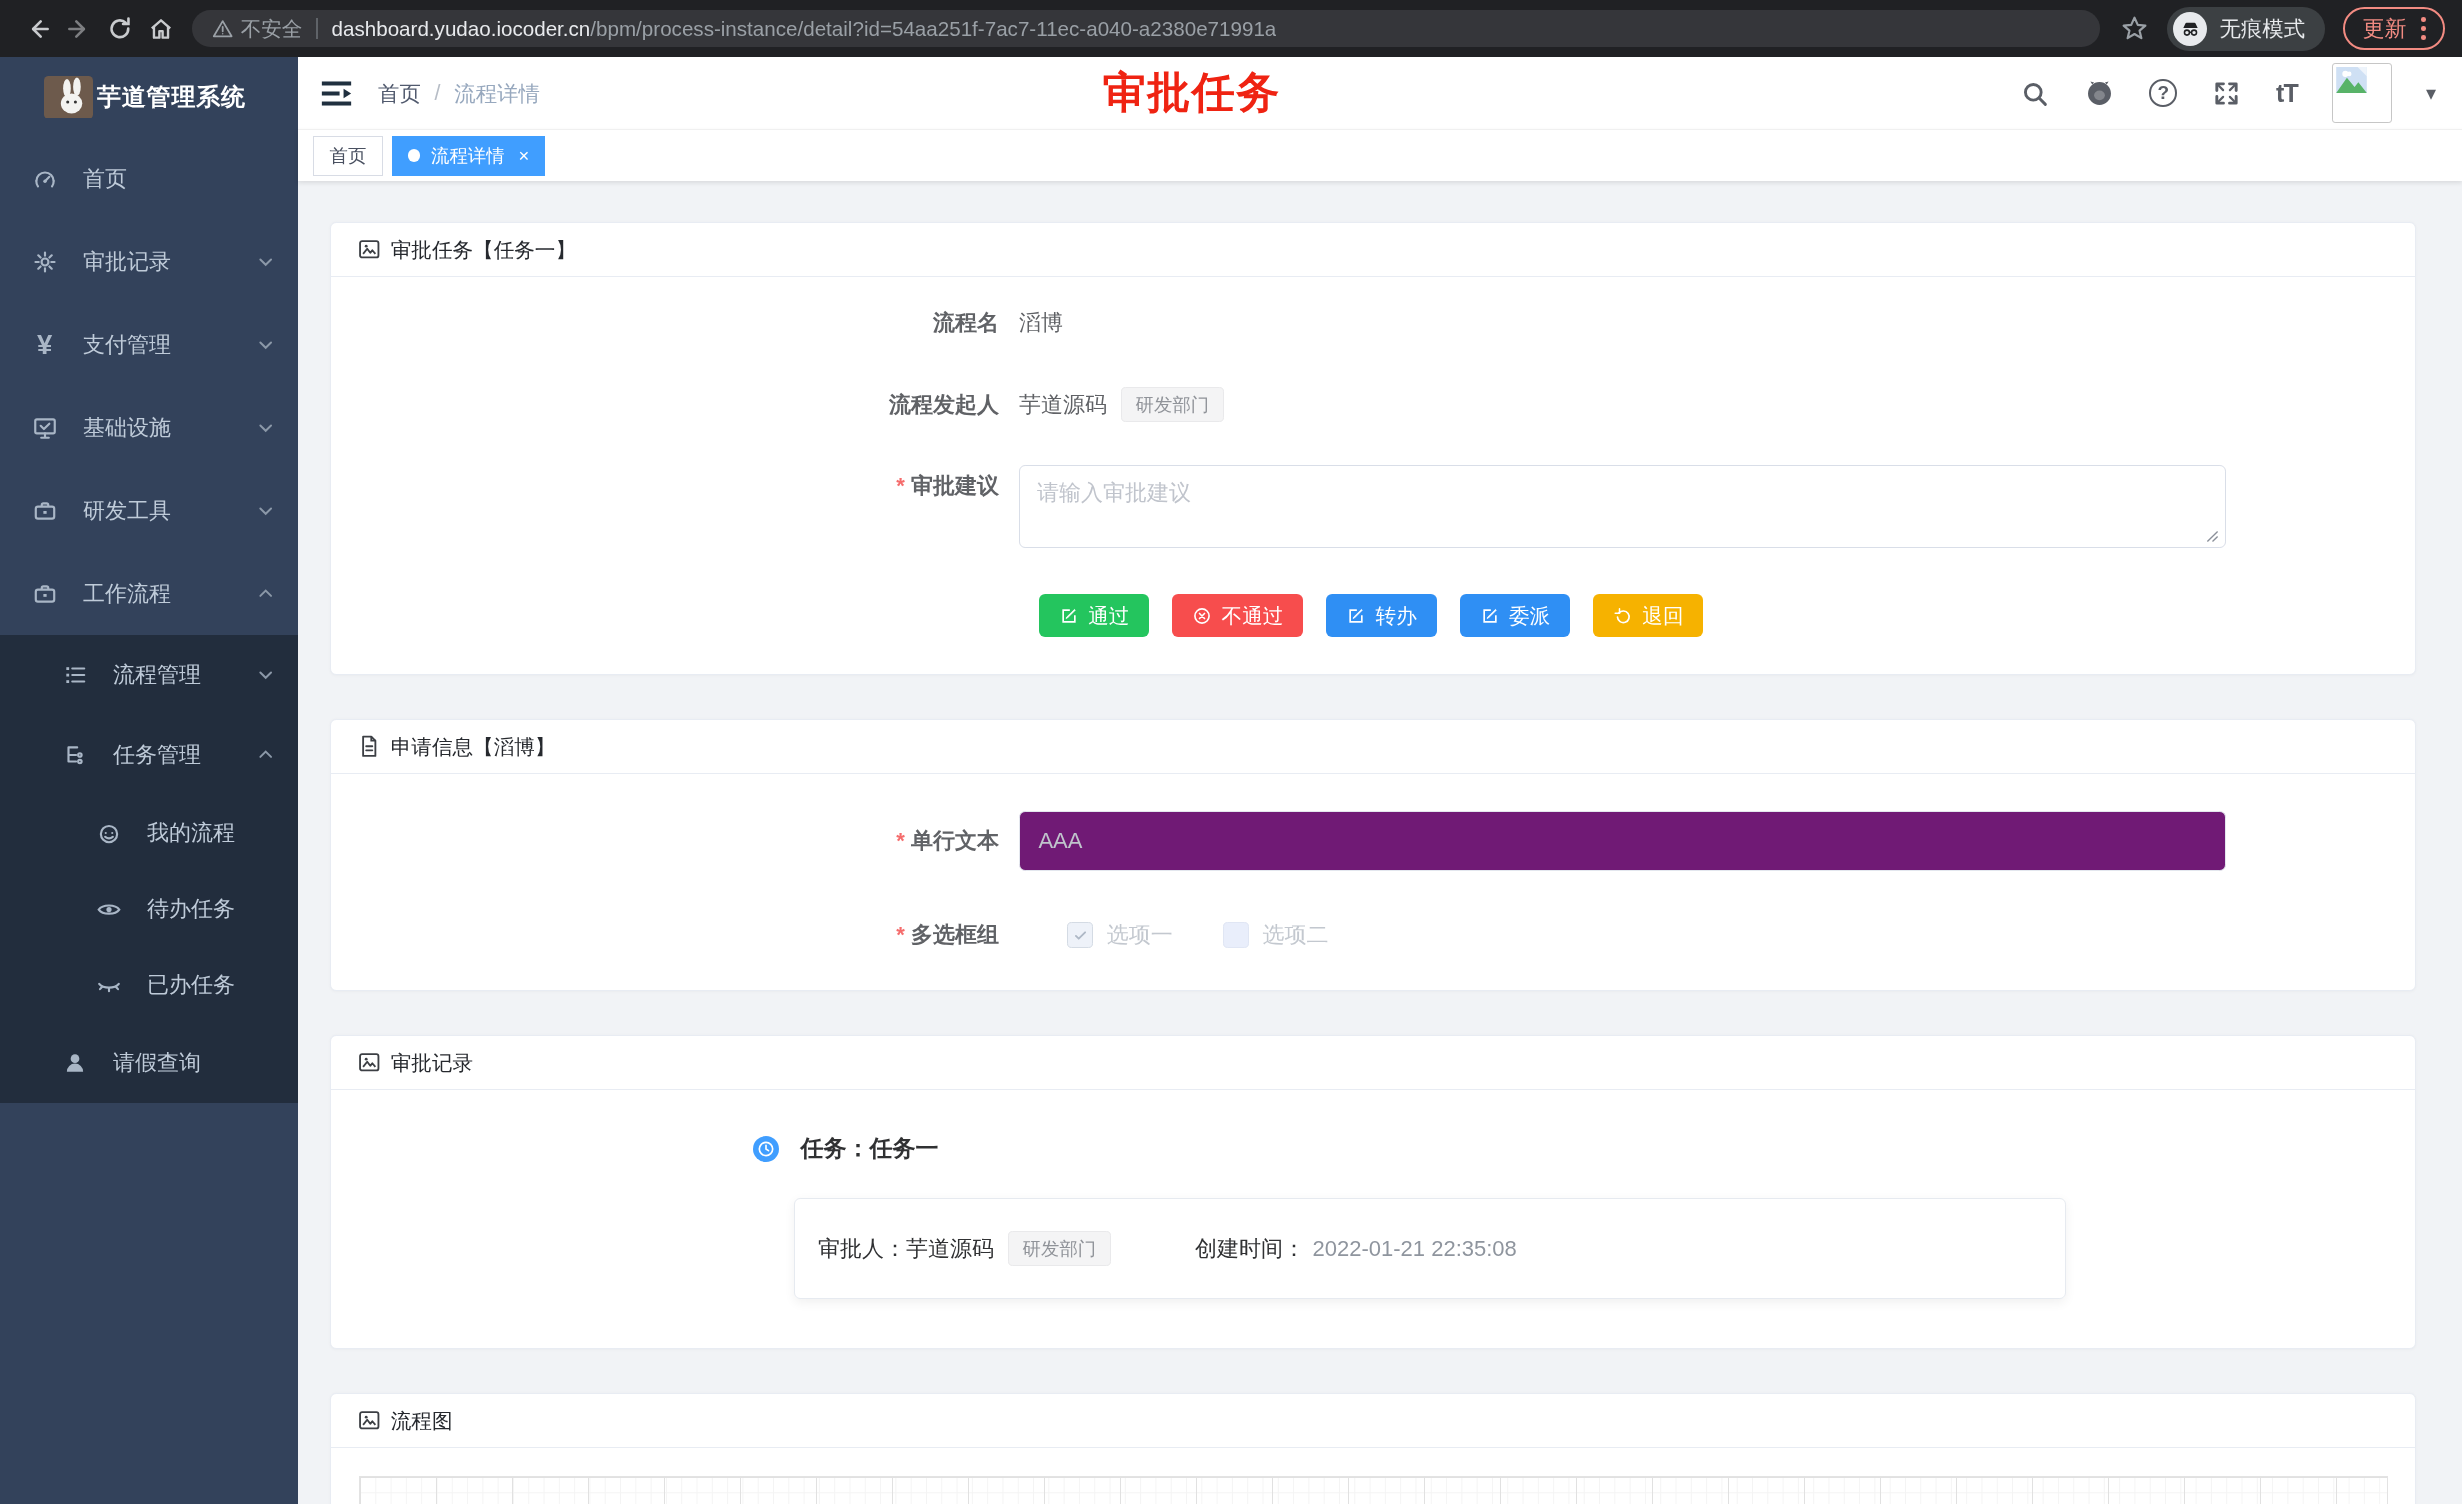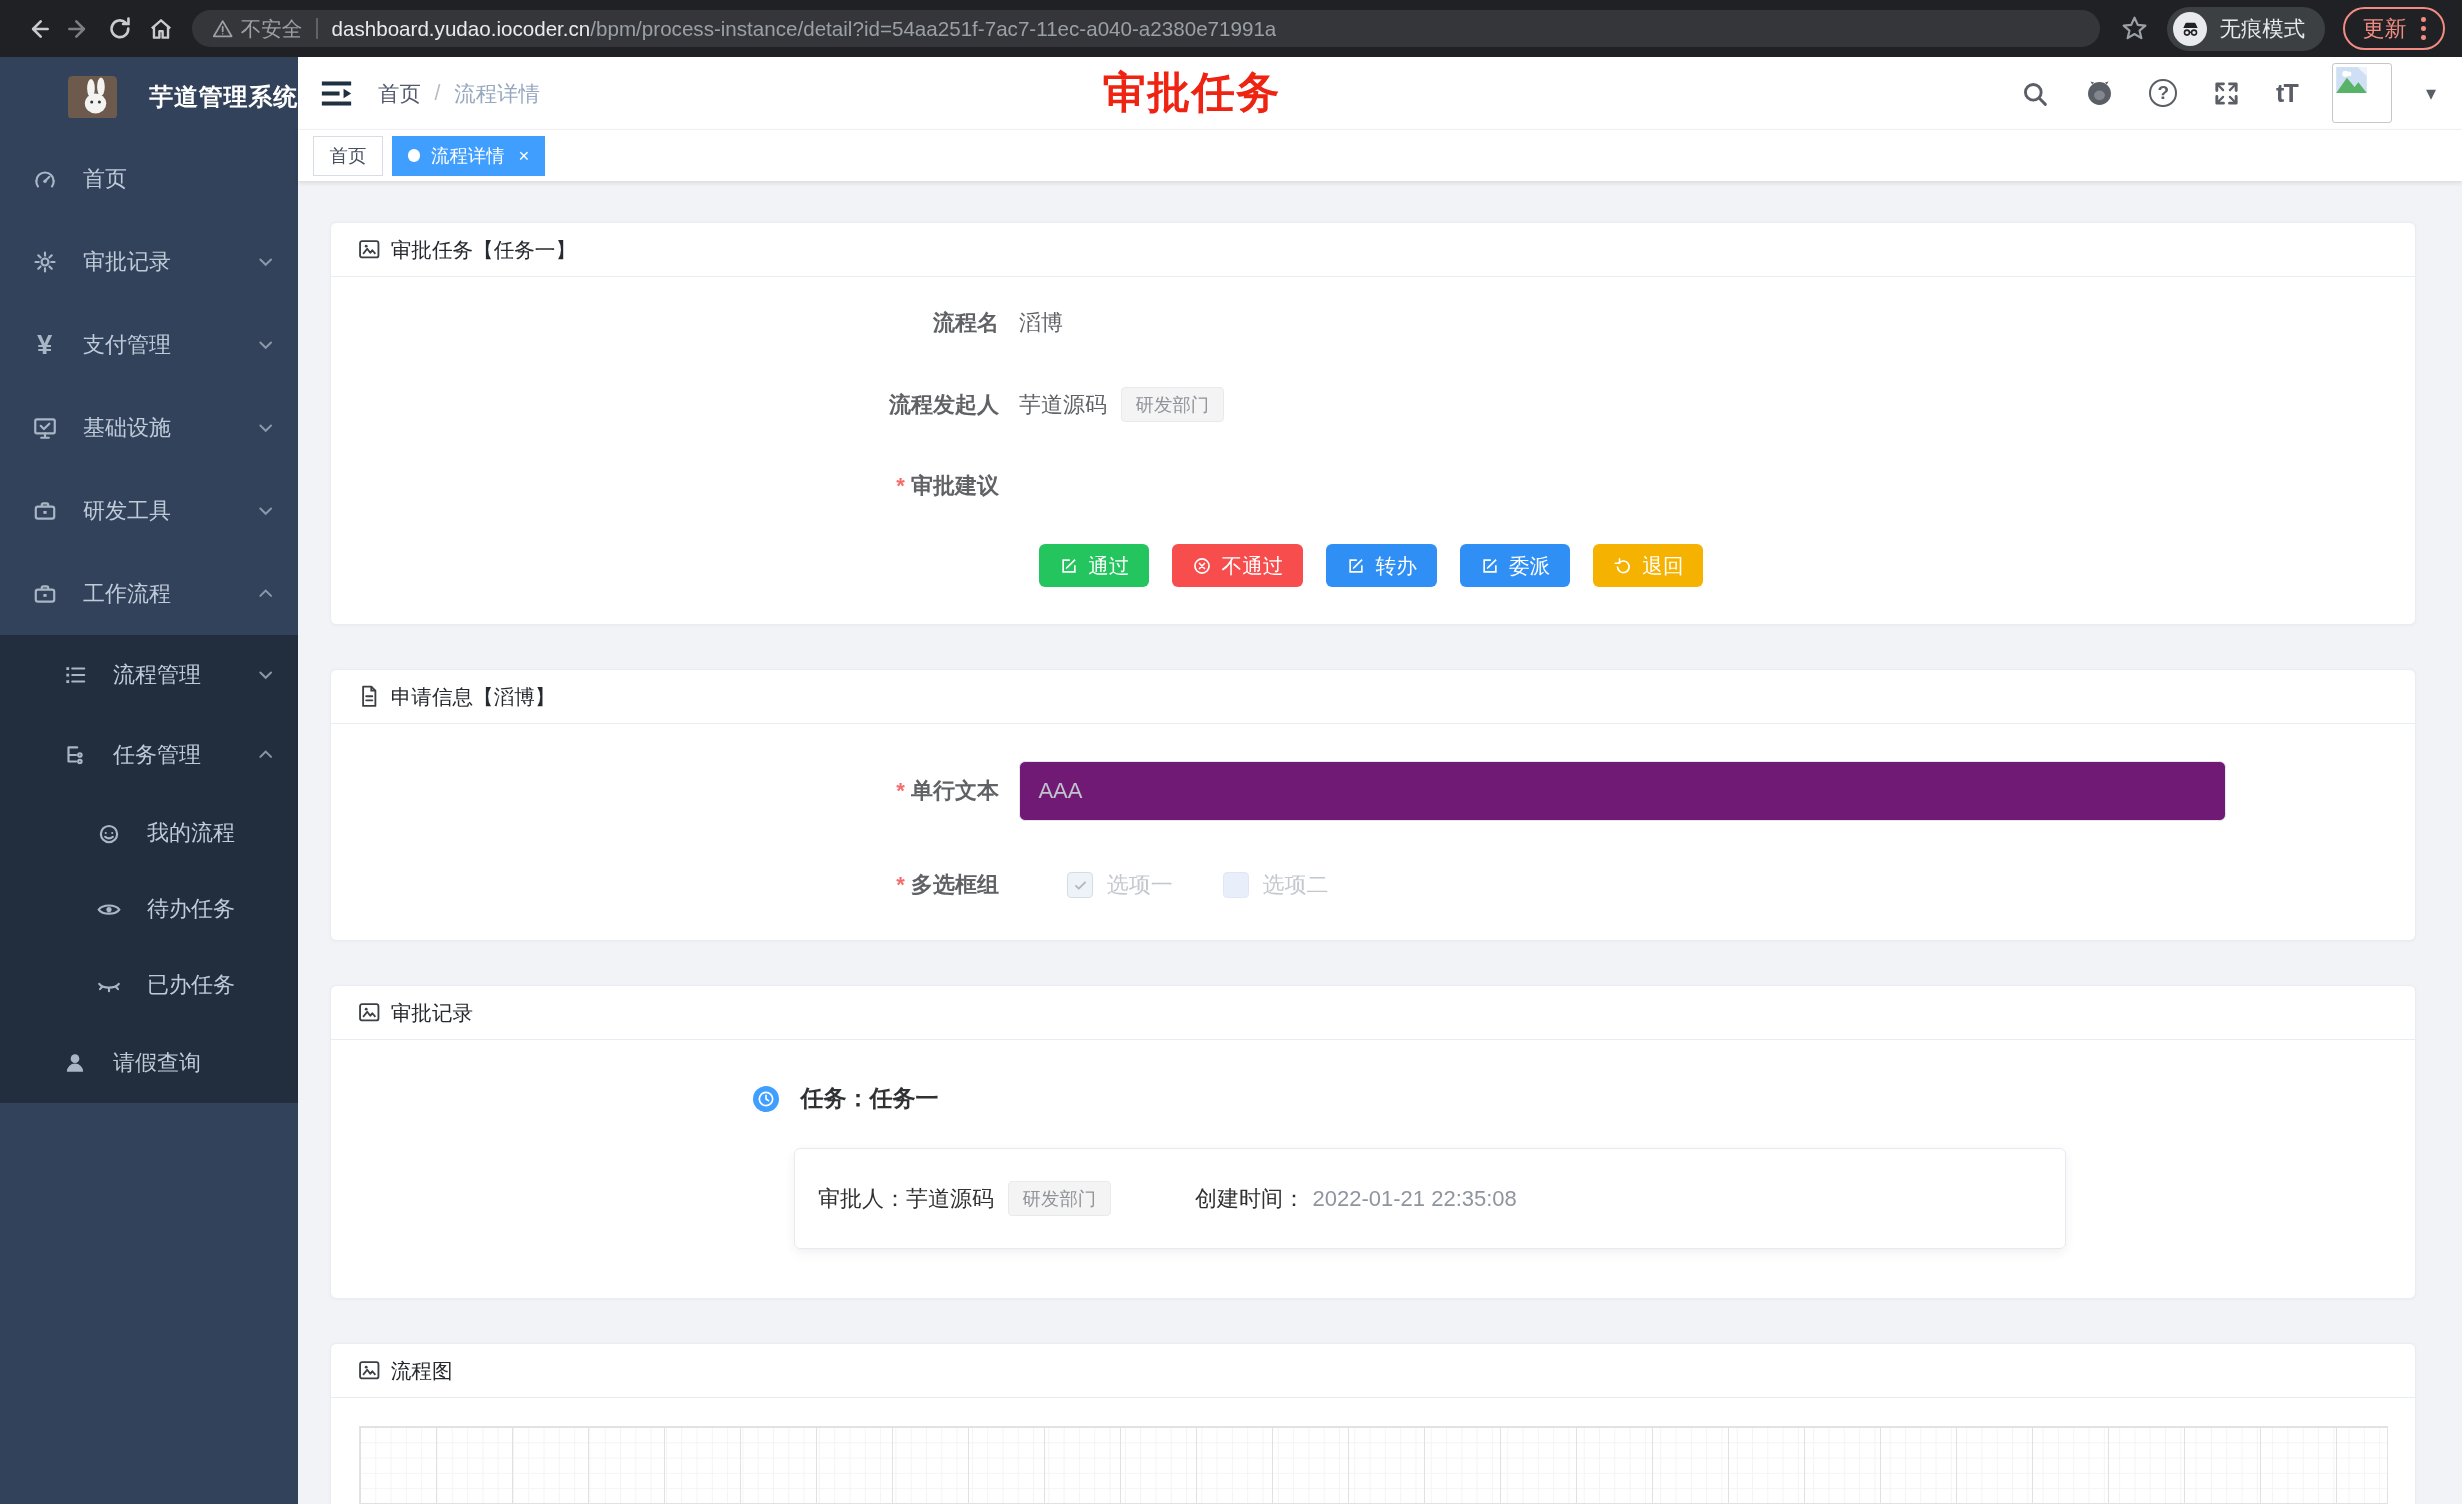--- a/index.html
+++ b/index.html
@@ -21,21 +21,21 @@
   .incog { height:44px; border-radius:22px; background:#3c4043; display:flex; align-items:center; gap:12.2px; padding:0 20px 0 6.1px; color:#e8eaed; font-size:21.4px; }
   .incog-circle { width:34px; height:34px; border-radius:50%; background:#e8eaed; display:flex; align-items:center; justify-content:center; color:#202124; }
   .incog-circle svg { width:23px; height:23px; }
   .update-pill { height:43px; border-radius:21.4px; border:2.3px solid #f28b82; color:#f28b82; display:flex; align-items:center; gap:15px; padding:0 17px; font-size:22px; }
   .dots3 { display:flex; flex-direction:column; gap:4.6px; }
   .dots3 i { width:4.6px; height:4.6px; border-radius:50%; background:#f28b82; }
 
   
   .app { flex:1; display:flex; min-height:0; }
   .sidebar { width:298px; background:#33425b; color:#bfcbd9; flex:none; display:flex; flex-direction:column; }
-  .logo-row { height:80px; display:flex; align-items:center; padding-left:68px; gap:4px; flex:none;justify-content:space-between; }
+  .logo-row { height:80px; display:flex; align-items:center; padding-left:44px; gap:4px; flex:none; }
   .logo-img { width:49px; height:43px; border-radius:4.6px; overflow:hidden; flex:none; }
   .logo-title { font-size:24px; font-weight:700; color:#ffffff; letter-spacing:0.8px; }
   .mi { display:flex; align-items:center; padding:0 21.4px 0 31px; gap:24.5px; font-size:22px; color:#bfcbd9; cursor:pointer; }
   .mi .ic { width:27.5px; height:27.5px; color:#a9b6c6; flex:none; display:flex; align-items:center; justify-content:center; }
   .mi .ic svg { width:26px; height:26px; }
   .mi .chev { margin-left:auto; width:21.4px; height:21.4px; color:#8b98a8; }
   .mi.l1 { height:83px; }
   .submenu { background:#222d3d; }
   .mi.l2 { height:80px; padding-left:61px; }
   .mi.l3 { height:76px; padding-left:95px; }
@@ -429,20 +429,26 @@
               <span class="form-label">流程发起人</span>
               <span class="form-value">
                 <span>芋道源码</span>
                 <span class="tag-info">研发部门</span>
               </span>
             </div>
             <div class="form-row" style="align-items:flex-start">
               <span class="form-label" style="margin-top:6.1px">
                 <span class="req">*</span><span>审批建议</span>
               </span>
+              <span class="ta-wrap">
+                <textarea class="suggestion" placeholder="请输入审批建议" style=""></textarea>
+                <svg class="ta-handle" viewBox="0 0 20 20" stroke="currentColor" stroke-width="1.6">
+                    <path d="M4 16 16 4M10 16l6-6"></path>
+                  </svg>
+              </span>
             </div>
             <div class="btn-row">
               <button class="btn btn-success">
                 <svg viewBox="0 0 24 24" fill="none" stroke="currentColor" stroke-width="2">
                     <path d="M13 5H5v14h14v-8"></path>
                     <path d="M10 14.5 19.5 5l-.9-.9L9 13.6l-.4 1.3Z" fill="currentColor" stroke-width="1"></path>
                   </svg>
                 <span>通过</span>
               </button>
               <button class="btn btn-danger">

